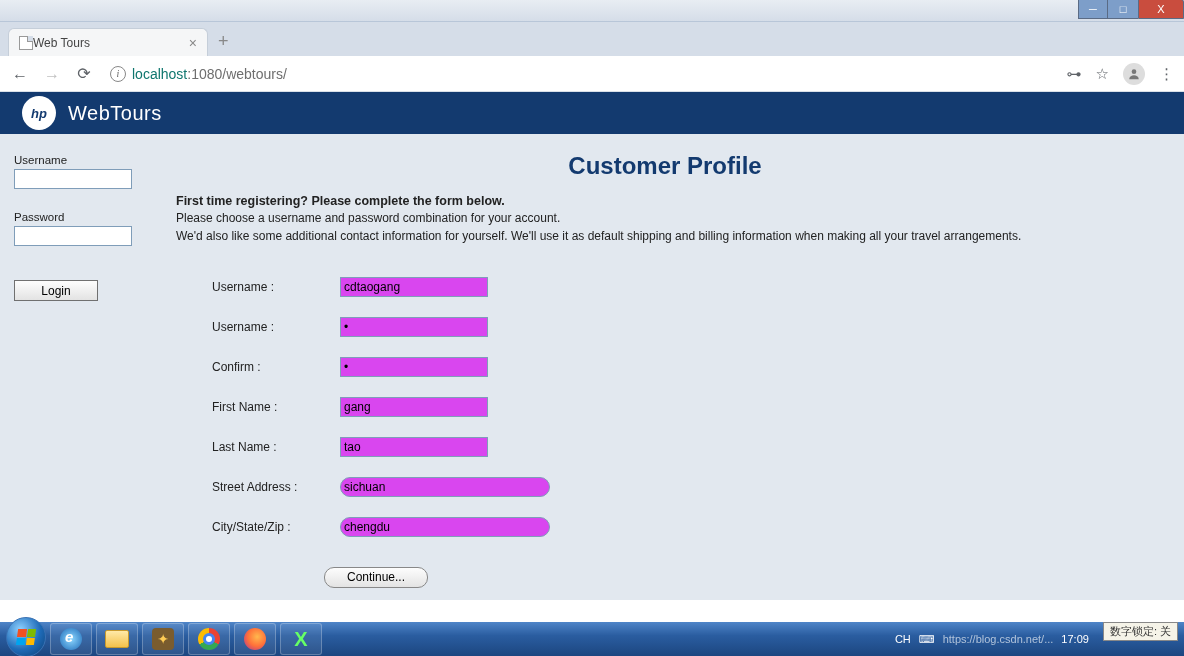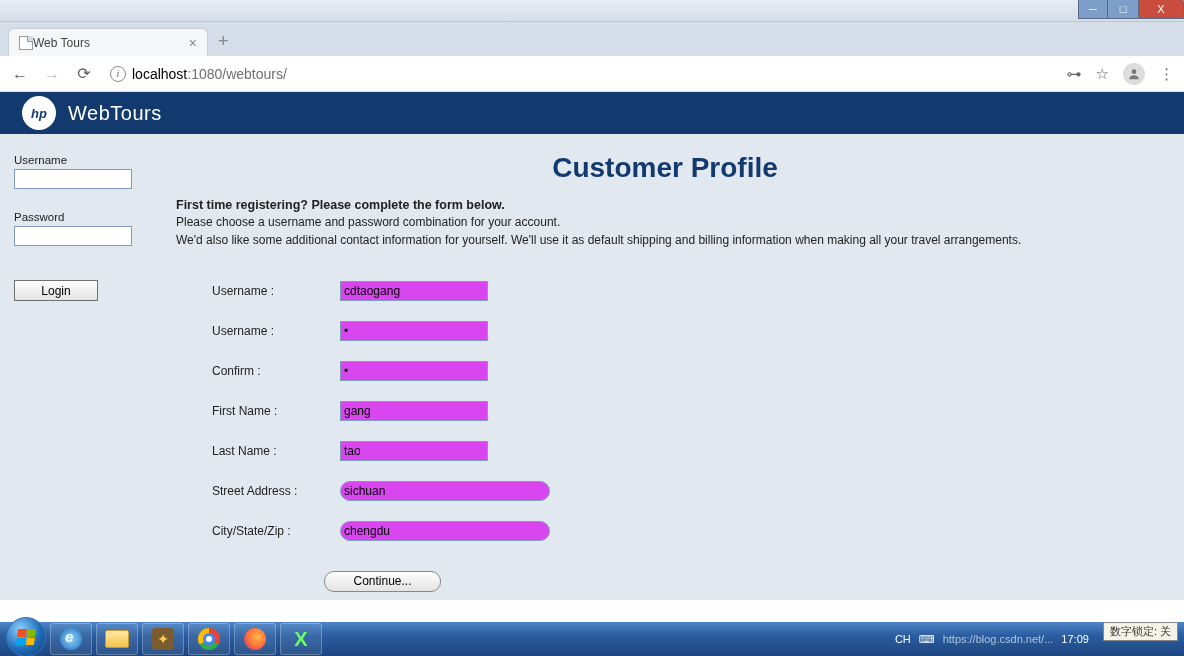--- a/index.html
+++ b/index.html
@@ -20,52 +20,52 @@
 .tab .fileicon::after { content:""; position:absolute; right:-1px; top:-1px; width:5px; height:5px; background:#d5dde8; border-left:1px solid #999; border-bottom:1px solid #999; }
 .tab .x { margin-left:auto; color:#888; font-size:14px; cursor:pointer; }
 .newtab { color:#888; font-size:18px; padding:0 10px 4px; cursor:pointer; }
 
 
 .addrbar { height:36px; background:#fff; display:flex; align-items:center; padding:0 10px; gap:12px; border-bottom:1px solid #d9e0e8; }
 .navicon { color:#5f6368; font-size:16px; cursor:pointer; width:20px; text-align:center; }
 .navicon.fwd { color:#c0c0c0; }
 .addrbox { flex:1; display:flex; align-items:center; gap:6px; font-size:14px; color:#202124; padding-left:4px; }
 .addrbox .info { width:16px; height:16px; border:1px solid #888; border-radius:50%; display:flex; align-items:center; justify-content:center; font-size:10px; color:#666; font-family:serif; font-style:italic;}
-.addrbox .host { color:#000000; }
+.addrbox .host { color:#0f766e; }
 .addrbox .path { color:#6e6e6e; }
 .righticons { display:flex; gap:14px; align-items:center; color:#5f6368; }
 .righticons span { cursor:pointer; font-size:15px; }
 .avatar { width:22px; height:22px; background:#ddd; border-radius:50%; display:flex; align-items:center; justify-content:center; }
 
 
 .page { height:508px; background:#e2e8ef; }
 .brandbar { height:42px; background:#133a6f; display:flex; align-items:center; padding-left:22px; gap:12px; }
 .hplogo { width:34px; height:34px; background:#fff; border-radius:50%; display:flex; align-items:center; justify-content:center; color:#133a6f; font-weight:bold; font-size:13px; font-style:italic; }
 .brandtxt { color:#fff; font-size:20px; letter-spacing:.5px; }
 .brandtxt .thin { font-weight:300; }
 
 .content { display:flex; height:calc(100% - 42px); }
 .sidebar { width:170px; padding:20px 12px 0 14px; }
 .sidebar label { font-size:11.5px; color:#222; display:block; margin-bottom:3px; }
 .sidebar input[type=text], .sidebar input[type=password] { width:118px; height:20px; border:1px solid #7f9db9; background:#fff; font-size:12px; padding:0 3px; }
 .sidebar .gap { height:22px; }
 .loginbtn { width:84px; height:21px; background:linear-gradient(#fdfdfd,#e3e3e3); border:1px solid #707070; font-size:12px; cursor:pointer; margin-top:34px; }
 
 .main { flex:1; padding:18px 30px 0 6px; }
-.ptitle { color:#133a6f; font-size:28px; font-weight:bold; text-align:center; margin-bottom:12px; }
+.ptitle { color:#133a6f; font-size:24px; font-weight:bold; text-align:center; margin-bottom:12px; }
 .intro { font-size:12px; color:#222; line-height:1.45; margin-bottom:22px; }
 .intro .b { font-weight:bold; font-size:12.5px; }
 
 .form { padding-left:36px; }
 .frow { display:flex; align-items:center; height:40px; }
 .frow .lab { width:128px; font-size:12px; color:#222; white-space:nowrap; }
 .frow input { height:20px; border:1px solid #7f9db9; background:#d946ef; font-size:12px; padding:0 3px; }
 .frow input.short { width:148px; }
 .frow input.long { width:210px;border-radius:10px; }
-.contbtn { width:117px; height:21px; background:linear-gradient(#fdfdfd,#e3e3e3); border:1px solid #888; border-radius:10px; font-size:12px; cursor:pointer; margin-left:112px; margin-top:20px; }
+.contbtn { width:104px; height:21px; background:linear-gradient(#fdfdfd,#e3e3e3); border:1px solid #888; border-radius:10px; font-size:12px; cursor:pointer; margin-left:112px; margin-top:20px; }
 
 
 .taskbar { position:absolute; bottom:0; left:0; right:0; height:34px; background:linear-gradient(#4f85c8,#2a5da0 40%,#1c4680); display:flex; align-items:center; padding:0 6px; gap:4px; }
 .start { width:40px; height:40px; border-radius:50%; background:radial-gradient(circle at 35% 30%, #8ed0ff, #1e6bb8 55%, #0d3d72); border:1px solid #3a72b4; display:flex; align-items:center; justify-content:center; margin-bottom:4px;}
 .winflag { width:18px; height:16px; display:grid; grid-template:1fr 1fr/1fr 1fr; gap:1px; transform:skewX(-8deg); }
 .winflag div:nth-child(1){background:#f25022}.winflag div:nth-child(2){background:#7fba00}.winflag div:nth-child(3){background:#00a4ef}.winflag div:nth-child(4){background:#ffb900}
 .tbicon { width:42px; height:32px; border:1px solid rgba(255,255,255,.25); border-radius:3px; background:rgba(255,255,255,.08); display:flex; align-items:center; justify-content:center; font-size:18px; cursor:pointer; }
 .tray { margin-left:auto; display:flex; align-items:center; gap:8px; color:#fff; font-size:11px; }
 .watermark { color:#c9d6e6; opacity:.85; font-size:11px; }
 .lockbox { background:#f5f3e8; color:#333; border:1px solid #888; padding:1px 6px; font-size:11px; margin-left:6px; position:relative; top:-8px;}

